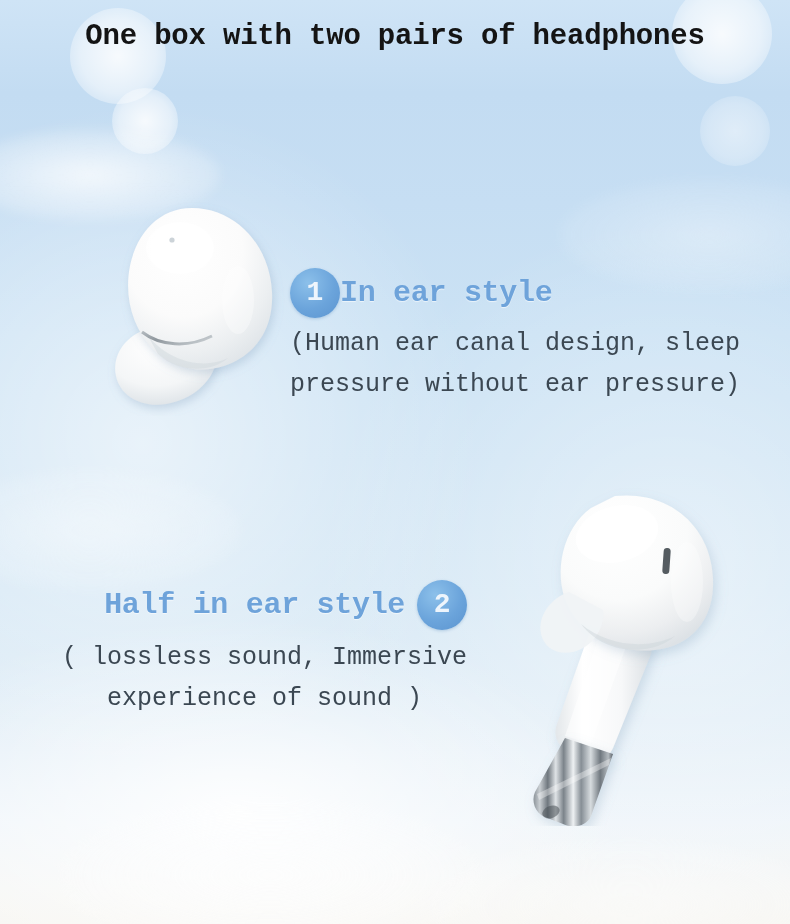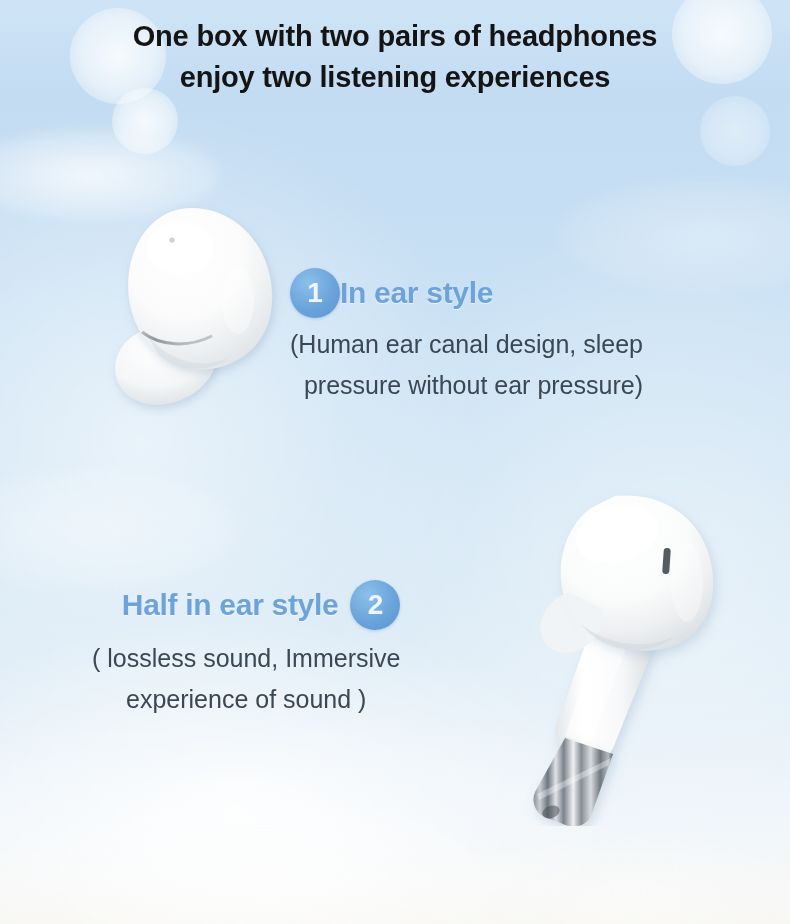--- a/index.html
+++ b/index.html
@@ -6,21 +6,21 @@
   html, body {
     margin: 0;
     padding: 0;
     background: #ffffff;
   }
   #stage {
     position: relative;
     width: 790px;
     height: 924px;
     overflow: hidden;
-    font-family: Liberation Sans, sans-serif;
+    font-family: Liberation Mono, monospace;
     background:
       radial-gradient(circle at 18% 48%, rgba(255,255,255,0.55) 0%, rgba(255,255,255,0) 42%),
       radial-gradient(circle at 85% 62%, rgba(255,255,255,0.45) 0%, rgba(255,255,255,0) 40%),
       radial-gradient(ellipse 70% 30% at 30% 88%, rgba(255,255,255,0.9) 0%, rgba(255,255,255,0) 70%),
       linear-gradient(to bottom,
         #cfe4f6 0%,
         #c3dcf2 10%,
         #c6def3 22%,
         #cbe2f4 36%,
         #cfe4f4 50%,
@@ -103,21 +103,21 @@
 
   
   #feature-1 { left: 290px; top: 268px; }
   #feature-1 .feat-title { }
   #feature-1 .feat-body { margin-top: 6px; text-align: right; }
 
   
   #feature-2 { left: 62px; top: 580px; }
   #feature-2 .feat-head { justify-content: flex-end; }
   #feature-2 .feat-title { margin-right: 12px; }
-  #feature-2 .feat-body { margin-top: 8px; text-align: center; margin-left: 30px; }
+  #feature-2 .feat-body { margin-top: 8px; text-align: center; }
   #feature-2 .bl.b2 { text-align: center; }
 
   
   #earbud-1 {
     position: absolute;
     left: 88px;
     top: 196px;
     width: 220px;
     height: 220px;
   }
@@ -143,21 +143,20 @@
   <div class="bokeh" style="left:672px; top:-16px; width:100px; height:100px;"></div>
   <div class="bokeh" style="left:700px; top:96px; width:70px; height:70px; opacity:.55;"></div>
   <div class="cloudwisp" style="left:-40px; top:130px; width:260px; height:90px;"></div>
   <div class="cloudwisp" style="left:-60px; top:470px; width:300px; height:120px; opacity:.5;"></div>
   <div class="cloudwisp" style="left:560px; top:180px; width:300px; height:110px; opacity:.45;"></div>
   <div class="cloudwisp" style="left:60px; top:800px; width:420px; height:150px; opacity:.6;"></div>
   <div class="cloudwisp" style="left:430px; top:840px; width:400px; height:130px; opacity:.5;"></div>
 
   <div class="headline">
     <span class="hl-line">One box with two pairs of headphones</span>
-    <span class="hl-line">enjoy two listening experiences</span>
   </div>
 
   <div id="earbud-1">
     <svg viewBox="0 0 220 220" xmlns="http://www.w3.org/2000/svg" aria-hidden="true">
       <defs>
         <radialGradient id="eb1body" cx="38%" cy="26%" r="80%">
           <stop offset="0%" stop-color="#ffffff"></stop>
           <stop offset="52%" stop-color="#fbfbfb"></stop>
           <stop offset="80%" stop-color="#eceff1"></stop>
           <stop offset="100%" stop-color="#dfe4e8"></stop>

